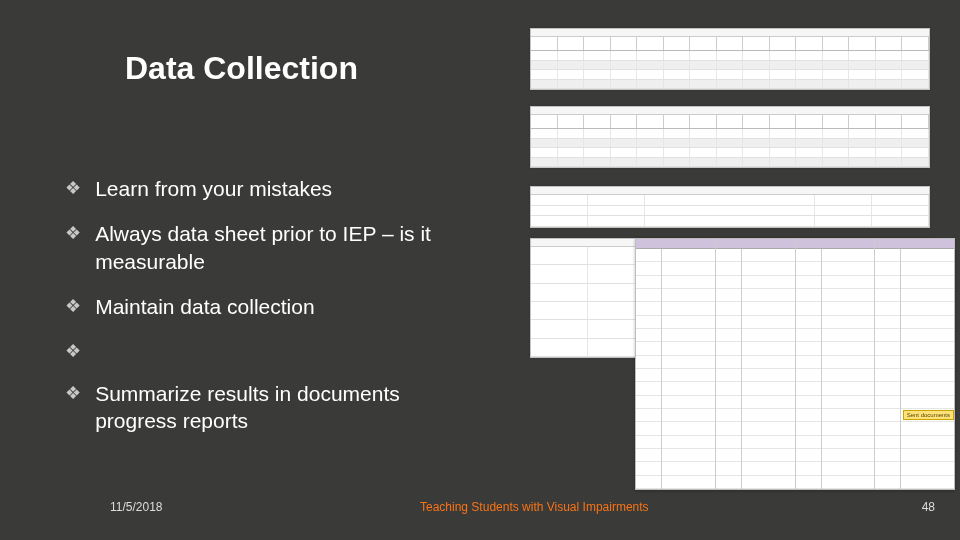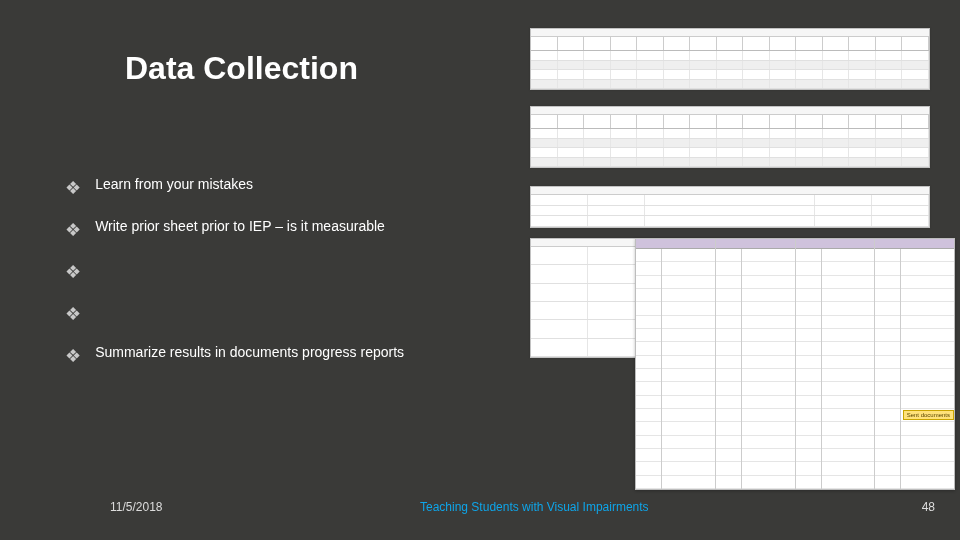--- a/index.html
+++ b/index.html
@@ -38,42 +38,42 @@
     margin-bottom: 18px;
   }
   .bullet-icon {
     flex: 0 0 auto;
     font-size: 18px;
     color: #c8c8c8;
     margin-right: 14px;
     margin-top: 2px;
   }
   .bullet-text {
-    font-size: 14px;
+    font-size: 21px;
     line-height: 1.3;
     color: #fff;
   }
   .footer {
     position: absolute;
     bottom: 20px;
     left: 0;
     width: 100%;
     height: 20px;
   }
   .footer-date {
     position: absolute;
     left: 110px;
     font-size: 12px;
     color: #ddd;
   }
   .footer-caption {
     position: absolute;
     left: 420px;
     font-size: 12px;
-    color: #0ea5e9;
+    color: #f97316;
   }
   .footer-page {
     position: absolute;
     right: 25px;
     font-size: 12px;
     color: #ddd;
     margin-left: 10px;
   }
   
   .preview {
@@ -186,24 +186,25 @@
 
   <div class="title">Data Collection</div>
 
   <div class="bullets">
     <div class="bullet">
       <span class="bullet-icon">❖</span>
       <span class="bullet-text">Learn from your mistakes</span>
     </div>
     <div class="bullet">
       <span class="bullet-icon">❖</span>
-      <span class="bullet-text">Write prior sheet prior to IEP – is it measurable</span>
+      <span class="bullet-text">Always data sheet prior to IEP – is it measurable</span>
     </div>
     <div class="bullet">
       <span class="bullet-icon">❖</span>
+      <span class="bullet-text">Maintain data collection</span>
     </div>
     <div class="bullet">
       <span class="bullet-icon">❖</span>
     </div>
     <div class="bullet">
       <span class="bullet-icon">❖</span>
       <span class="bullet-text">Summarize results in documents progress reports</span>
     </div>
   </div>
 

